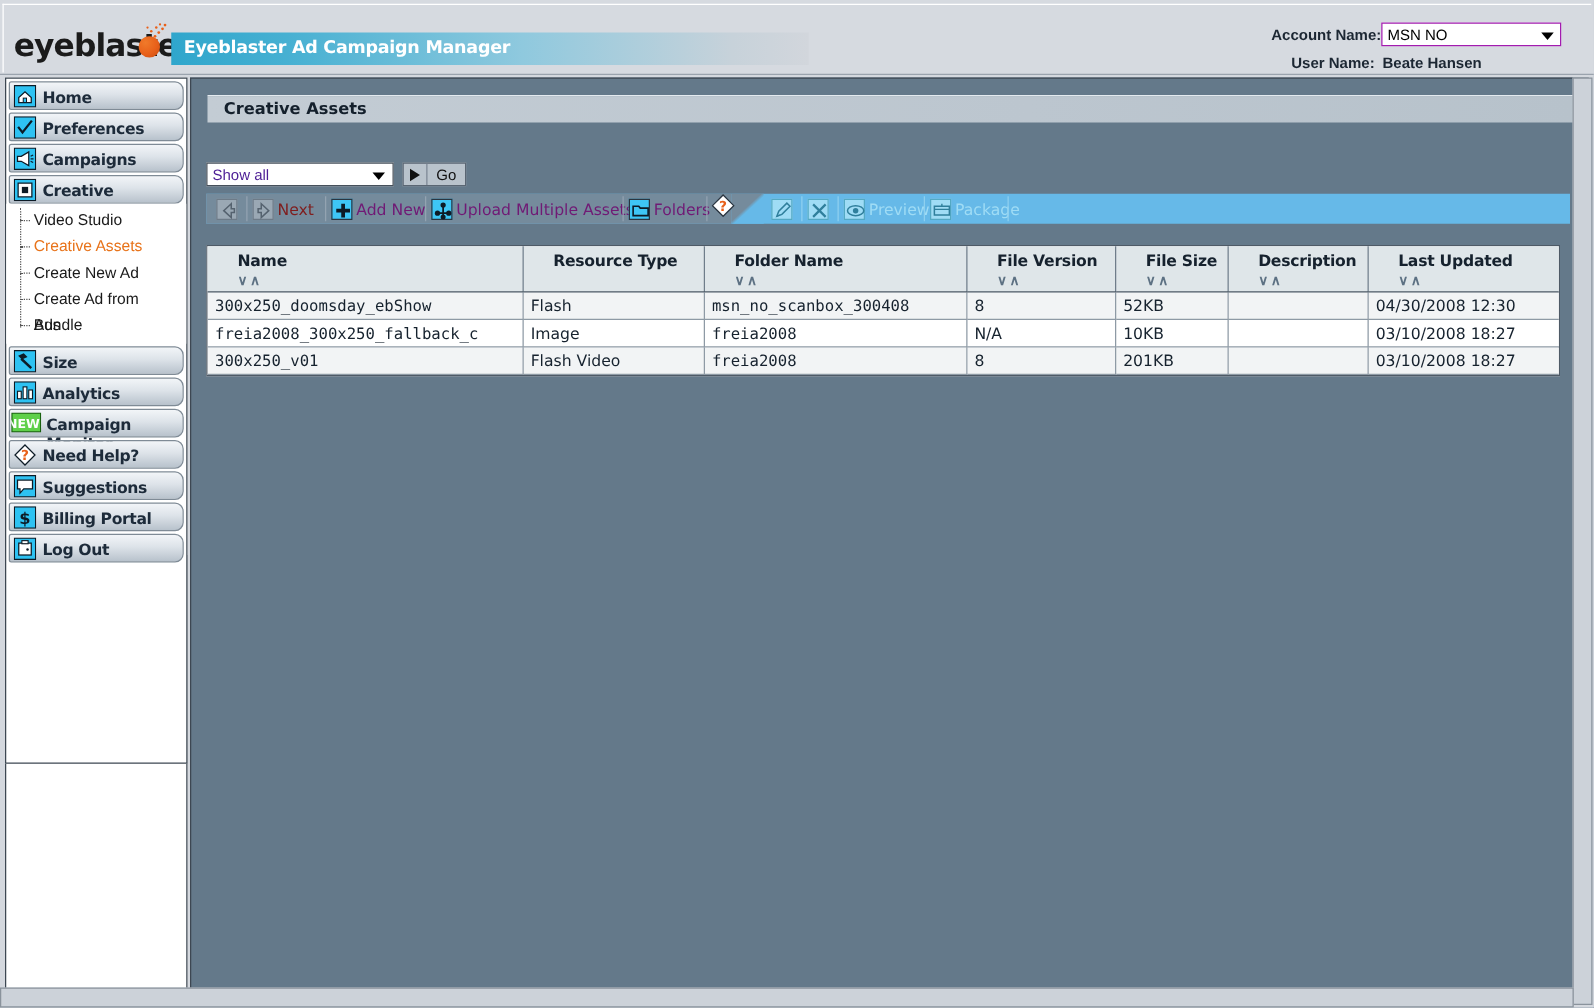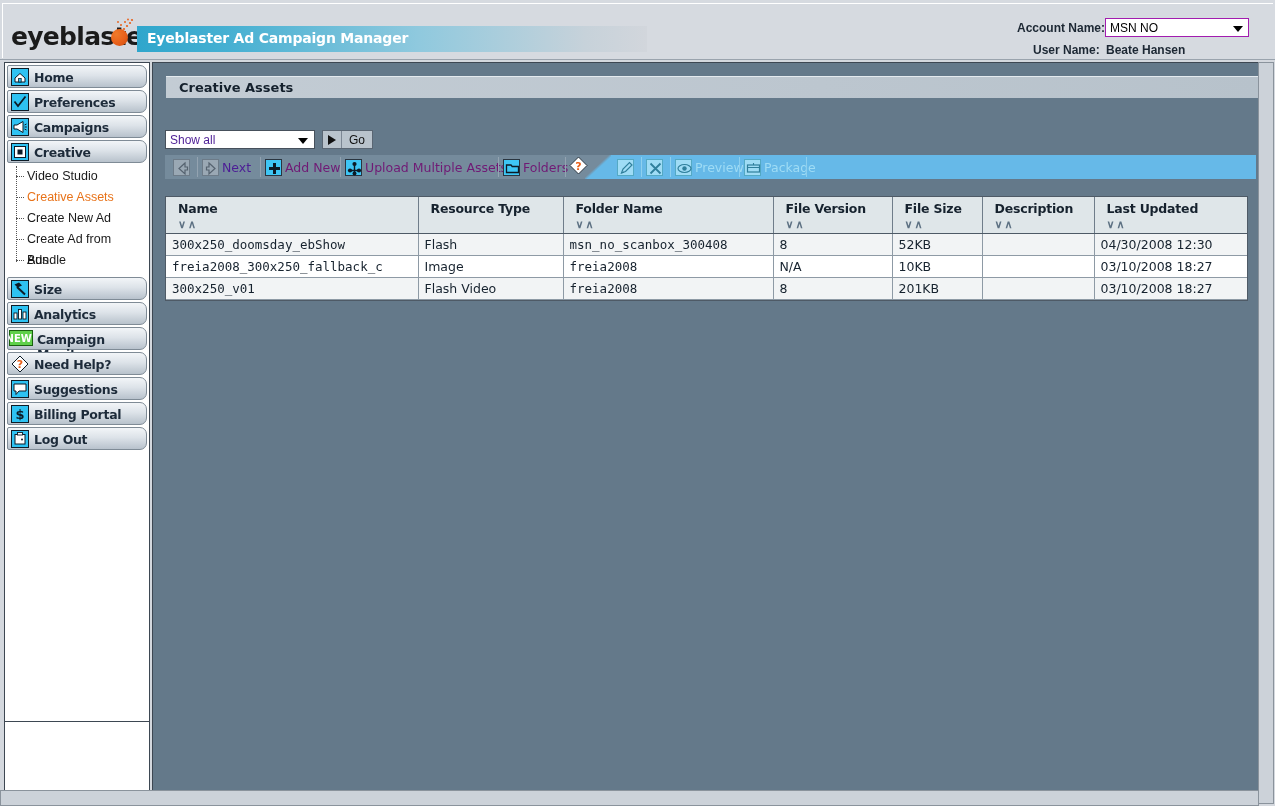--- a/index.html
+++ b/index.html
@@ -60,21 +60,21 @@
   }
   #acct-select .val { position: absolute; left: 4px; top: 2px; color: #000; }
   #acct-select .arrow {
     position: absolute; right: 5px; top: 7px;
     width: 0; height: 0; border-left: 5px solid transparent;
     border-right: 5px solid transparent; border-top: 6px solid #000;
   }
 
   
   #sidebar {
-    position: absolute; left: 4px; top: 62px; width: 146px; height: 660px;
+    position: absolute; left: 4px; top: 62px; width: 146px; height: 549px;
     background: #ffffff; border: 1px solid #3d4752;
   }
   .navbtn {
     position: relative; margin: 2px 2px 0 2px; height: 23px;
     background: linear-gradient(to bottom, #f2f5f8 0%, #dde3e9 45%, #b8c2cc 100%);
     border: 1px solid #7f8b96;
     border-radius: 2px 7px 7px 2px;
     cursor: pointer;
   }
   .navbtn .ico {
@@ -159,36 +159,36 @@
     display: flex; align-items: center; cursor: pointer;
   }
   .tbicon {
     width: 17px; height: 17px; border: 1px solid #2a3540; background: #3ec6f5;
     display: block; position: relative;
   }
   .tbicon.disabled { background: #9aa8b4; border-color: #6d7b88; }
   .tbicon.lite { background: #9fdcf5; border-color: #54a9c4; }
   .tblabel { margin-left: 3px; font-size: 12.5px; font-family: "DejaVu Sans", sans-serif; }
   .tblabel.on { color: #701a75; }
-  .tblabel.off { color: #4c1d95; }
+  .tblabel.off { color: #7f1d1d; }
   .tblabel.offl { color: #9fdcf5; }
   .vsep { position: absolute; top: 2px; width: 1px; height: 20px; background: #93a3b1; }
   .vsep.cy { background: #8ed0ef; }
 
   
   #grid {
     position: absolute; left: 165px; top: 196px; width: 1083px;
     border: 1px solid #4e5a66; background: #fff;
     border-collapse: collapse;
   }
   #grid table { border-collapse: collapse; width: 1081px; table-layout: fixed; }
   #grid th {
     background: #dfe6e9; border-right: 1px solid #6f7d8a; border-bottom: 1px solid #4e5a66;
     text-align: left; vertical-align: top;
-    padding: 4px 0 2px 12px; height: 36px;
+    padding: 4px 0 2px 24px; height: 36px;
   }
   #grid th .hname {
     display:block; font-size: 12.5px; font-weight: bold; color: #16222e;
     font-family: "DejaVu Sans", sans-serif; letter-spacing: -0.2px;
   }
   #grid th .sorts { display:block; margin-top: 2px; color: #5d7183; font-size: 11px; letter-spacing: 2px;}
   #grid td {
     border-right: 1px solid #8e9aa5; border-bottom: 1px solid #8e9aa5;
     font-size: 12.5px; color: #16222e; padding: 3px 0 3px 6px; height: 21px;
     background: #f2f4f5;

